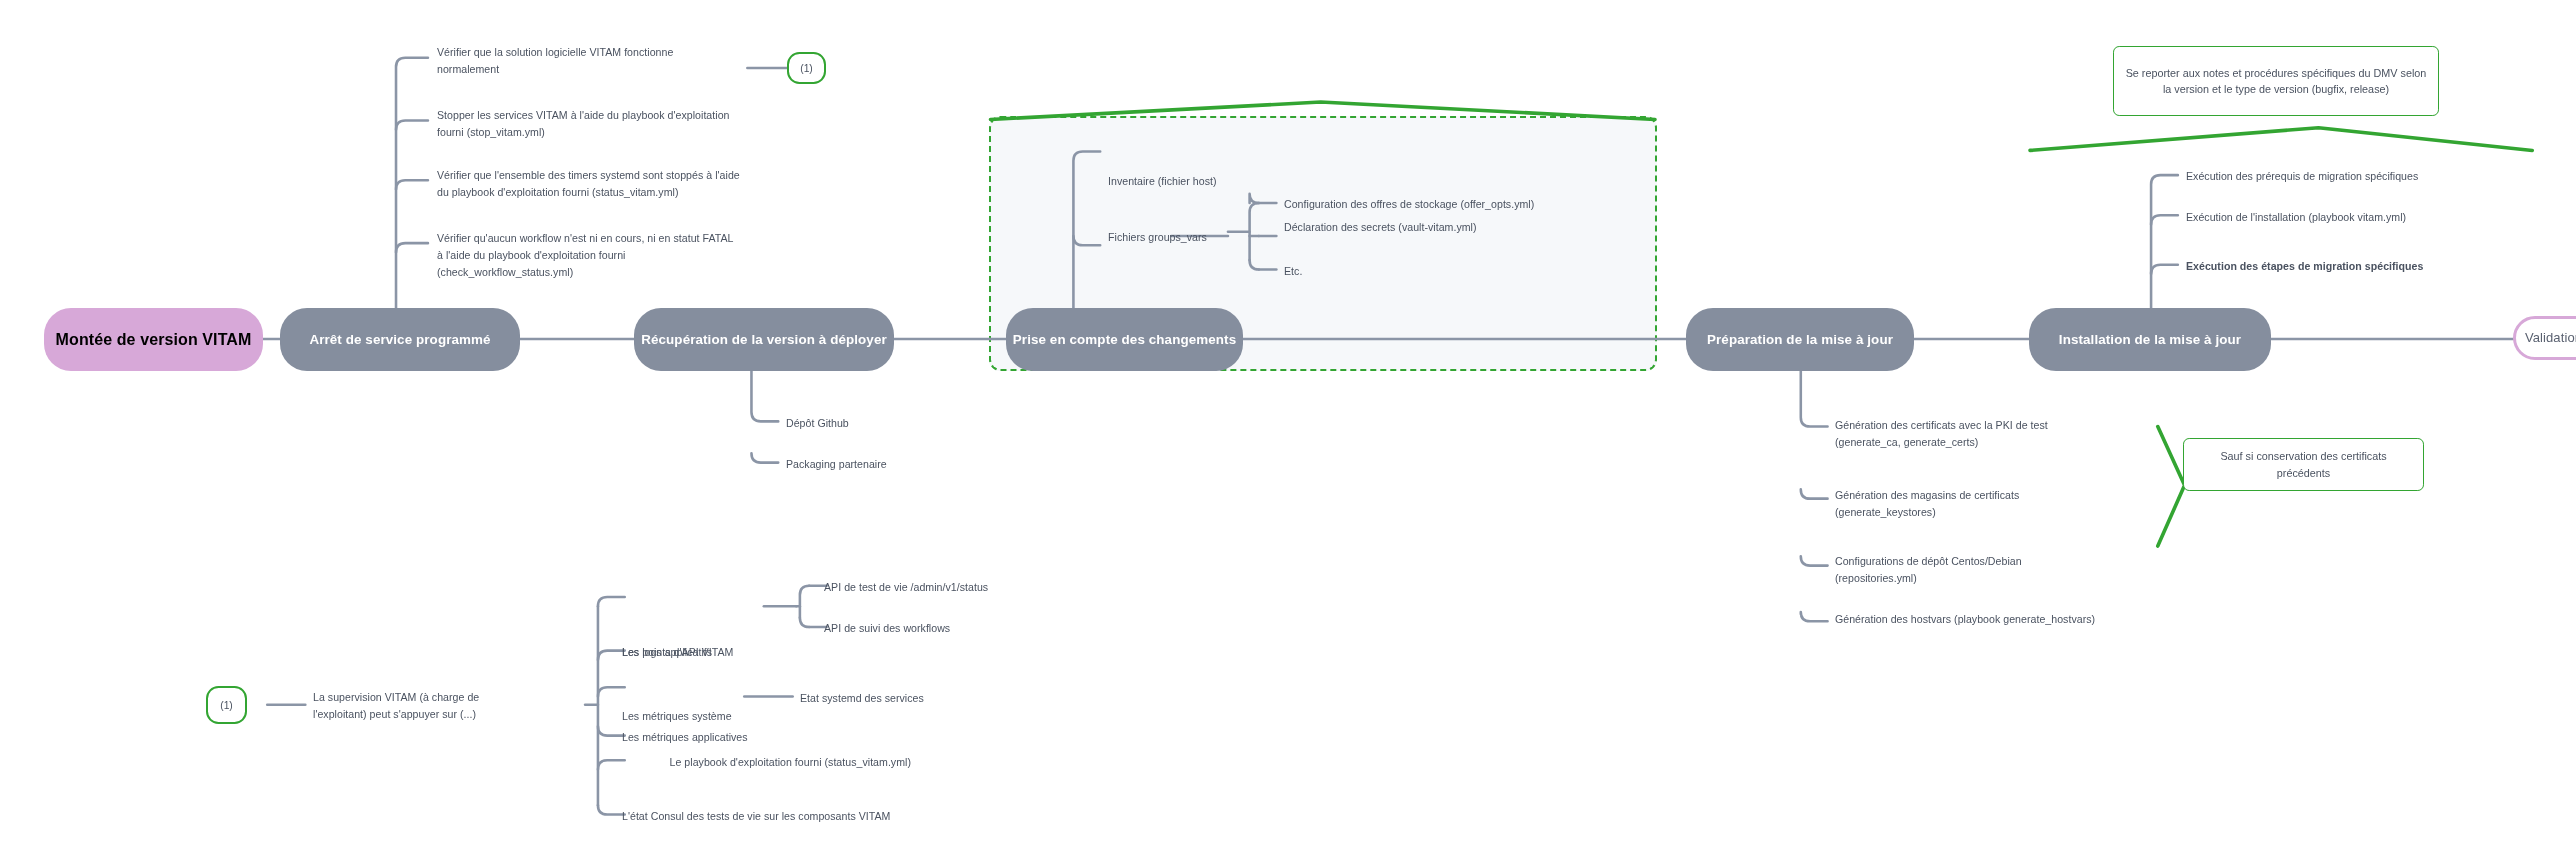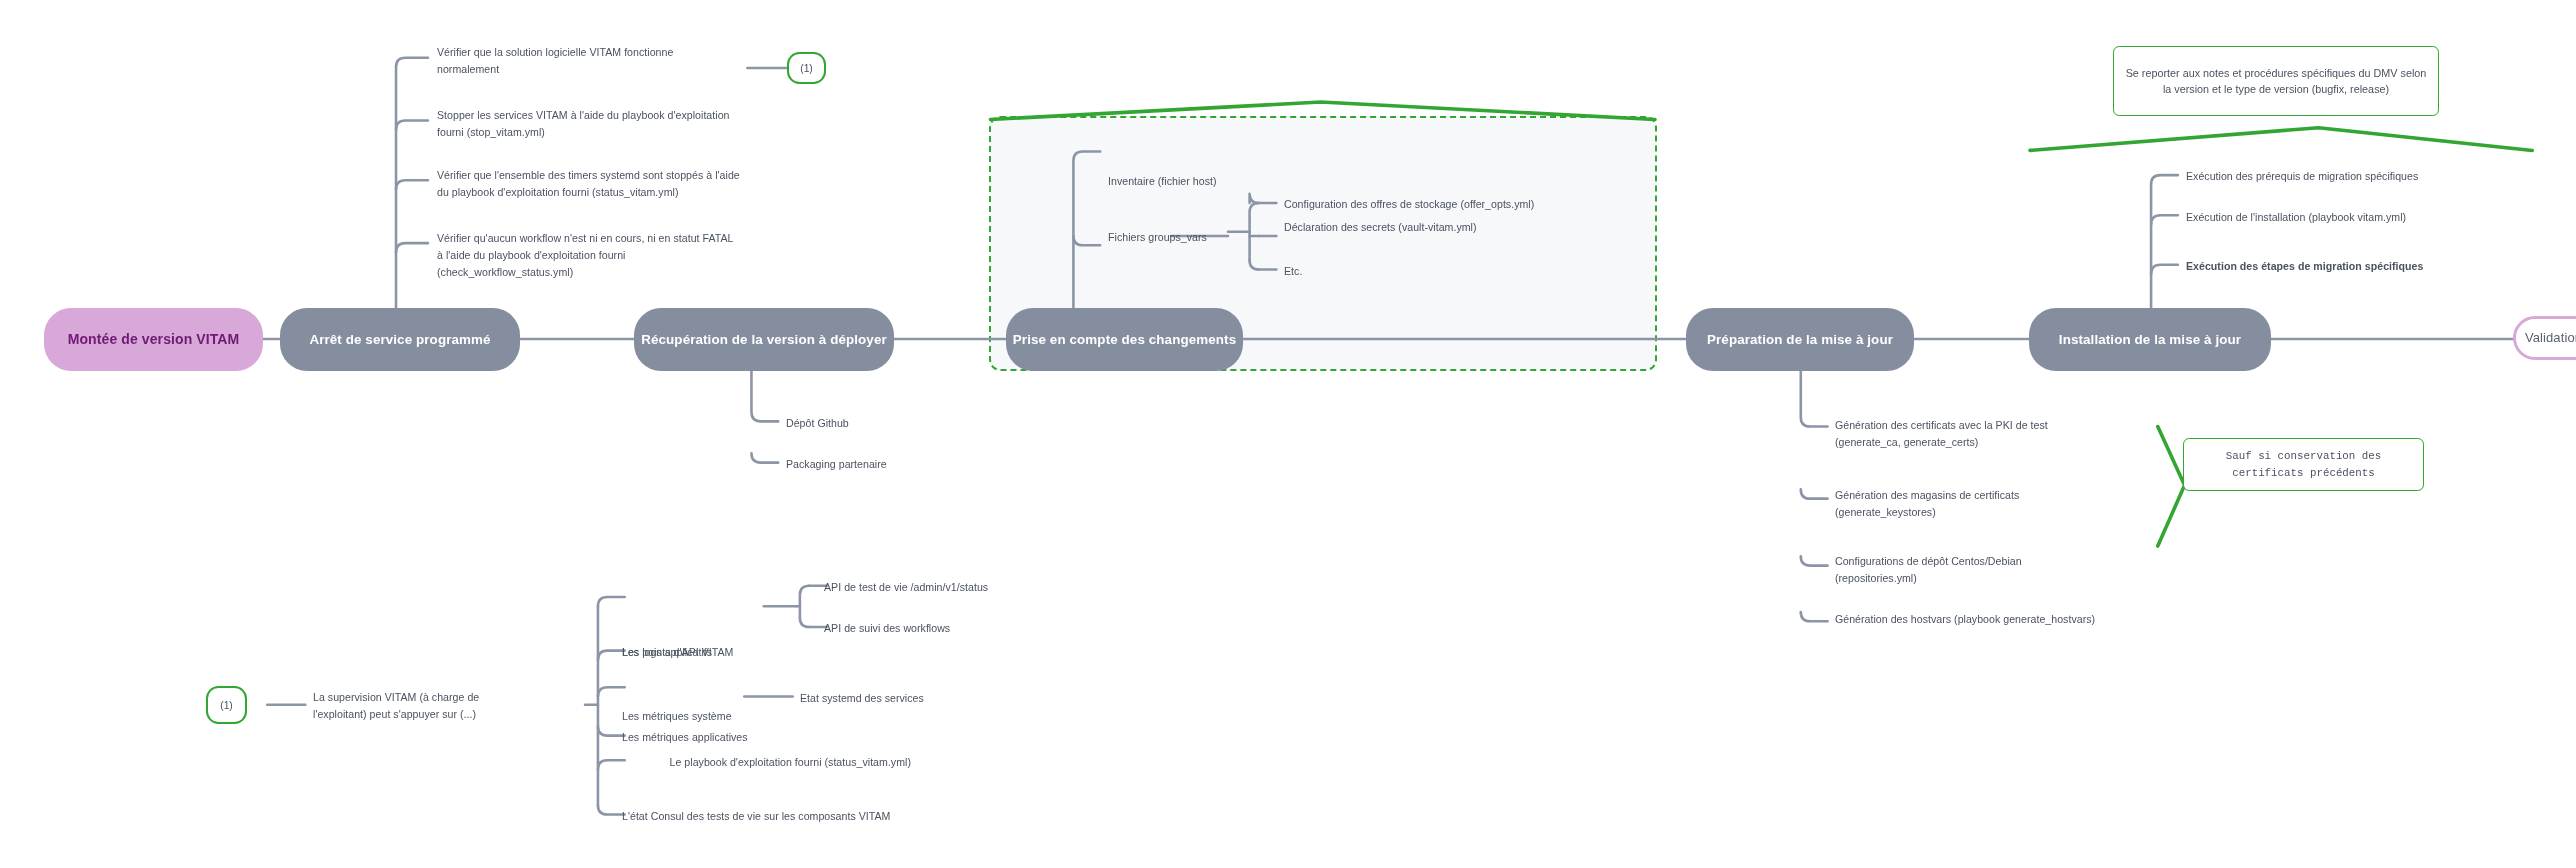--- a/index.html
+++ b/index.html
@@ -39,22 +39,22 @@
     line-height: 1.45;
     letter-spacing: 0.1px;
   }
   .node-grey {
     background: #858e9e;
     color: #ffffff;
     font-size: 13.4px;
   }
   .node-start {
     background: #d7a8d8;
-    color: #701a75;
-    font-size: 14px;
+    color: #000000;
+    font-size: 16px;
   }
   .node-end {
     background: #ffffff;
     border: 3.6px solid #d7a8d8;
     color: #5a6170;
     font-size: 13px;
     font-weight: normal;
   }
   
   .leaf {
@@ -196,21 +196,21 @@
 
   <div class="node node-grey" style="left:1686px; top:308px; width:228px; height:63px;">Préparation de la mise à jour</div>
 
   <div class="node node-grey" style="left:2029px; top:308px; width:242px; height:63px;">Installation de la mise à jour</div>
 
   <div class="node node-end" style="left:2513px; top:316px; width:175px; height:44px;">Validation du déploiement</div>
 
 
   <div class="callout" style="left:2113px; top:46px; width:326px; height:70px;">Se reporter aux notes et procédures spécifiques du DMV selon la version et le type de version (bugfix, release)</div>
 
-  <div class="callout" style="left:2183px; top:438px; width:241px; height:53px;font-family:Liberation Mono, monospace;">Sauf si conservation des certificats précédents</div>
+  <div class="callout" style="left:2183px; top:438px; width:241px; height:53px;">Sauf si conservation des certificats précédents</div>
 
   <div class="badge" style="left:787px; top:52px; width:39px; height:32px;">(1)</div>
 
   <div class="badge" style="left:206px; top:686px; width:41px; height:38px;">(1)</div>
 
   <div class="leaf" style="left:437px; top:44px; width:296px;">Vérifier que la solution logicielle VITAM fonctionne normalement</div>
   <div class="leaf" style="left:437px; top:107px; width:296px;">Stopper les services VITAM à l'aide du playbook d'exploitation fourni (stop_vitam.yml)</div>
   <div class="leaf" style="left:437px; top:167px; width:304px;">Vérifier que l'ensemble des timers systemd sont stoppés à l'aide du playbook d'exploitation fourni (status_vitam.yml)</div>
   <div class="leaf" style="left:437px; top:230px; width:304px;">Vérifier qu'aucun workflow n'est ni en cours, ni en statut FATAL à l'aide du playbook d'exploitation fourni (check_workflow_status.yml)</div>
 

